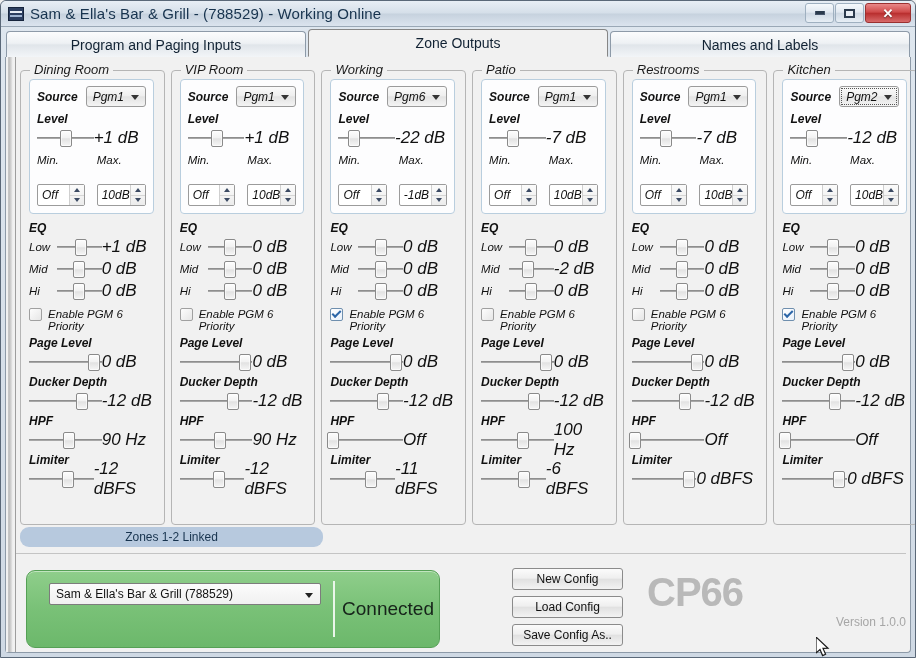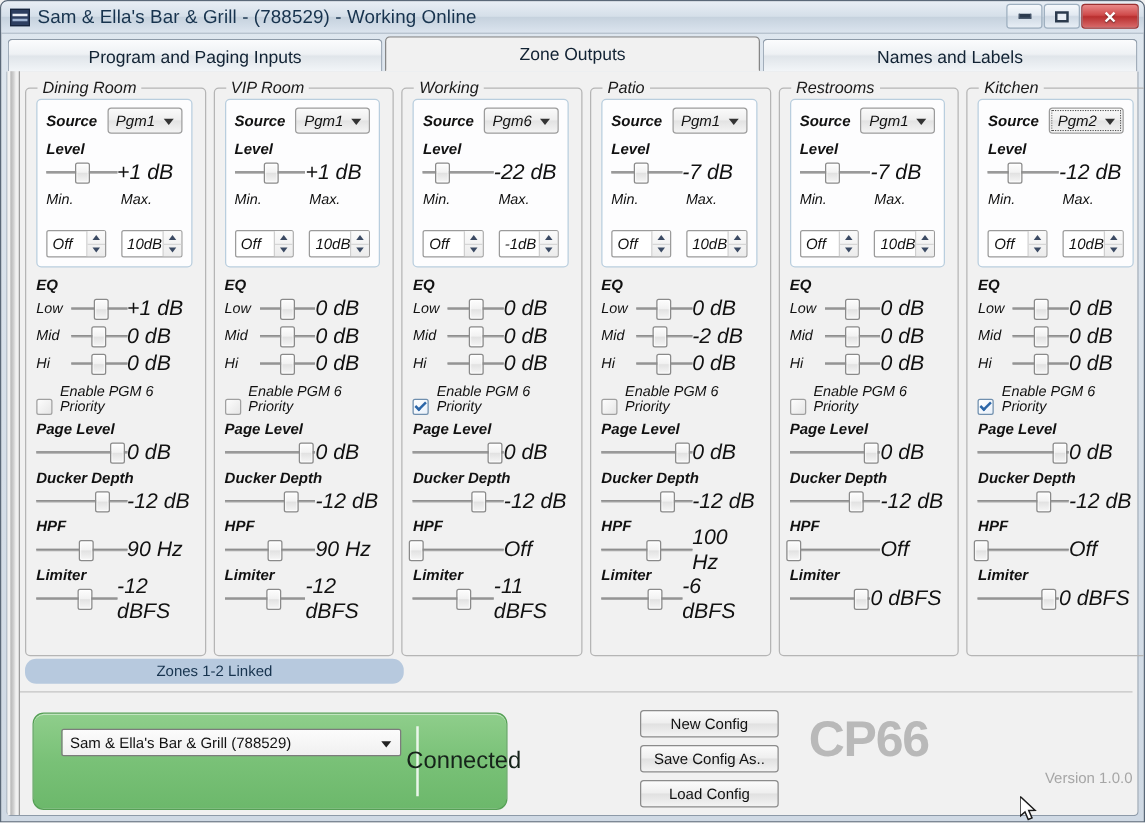--- a/index.html
+++ b/index.html
@@ -141,21 +141,21 @@
     border-left:1px solid #cfcfcf;
     background:linear-gradient(to bottom,#fbfbfb,#ececec);
   }
   .spin .btns b {
     flex:1; display:flex; align-items:center; justify-content:center;
   }
   .spin .btns b:first-child { border-bottom:1px solid #d6d6d6; }
   .ar-up {width:0;height:0;border-left:3px solid transparent;border-right:3px solid transparent;border-bottom:4px solid #3b4a63;}
   .ar-dn {width:0;height:0;border-left:3px solid transparent;border-right:3px solid transparent;border-top:4px solid #3b4a63;}
   
-  .cbrow { display:flex; align-items:flex-end; gap:6px; margin:6px 0 4px 0; }
+  .cbrow { display:flex; align-items:flex-start; gap:6px; margin:6px 0 4px 0; }
   .cb {
     width:13px;height:13px;flex:none;border:1px solid #a0a0a0;border-radius:2px;
     background:linear-gradient(135deg,#fdfdfd,#e6e6e6);
     display:flex;align-items:center;justify-content:center;
   }
   .cb.on { background:linear-gradient(135deg,#ffffff,#e9f1fb); border-color:#6f8fae; }
   .cb .tick {
     width:9px;height:5px;border-left:2px solid #2c66a8;border-bottom:2px solid #2c66a8;
     transform:rotate(-45deg) translate(1px,-1px);
   }
@@ -165,21 +165,21 @@
     background:#b7c9de; border-radius:9px;
     display:flex; align-items:center; justify-content:center;
     font-size:12px; color:#17334e;
   }
   
   .bottom {
     position:absolute; left:10px; right:4px; top:496px; bottom:2px;
     border-top:1px solid #c4c4c4;
   }
   .connbox {
-    position:absolute; left:10px; top:16px; width:380px; height:78px;
+    position:absolute; left:10px; top:16px; width:414px; height:78px;
     background:linear-gradient(to bottom,#8fce8b 0%,#79c177 50%,#6cb86b 100%);
     border:1px solid #55a055; border-radius:9px;
     box-shadow:0 1px 0 rgba(255,255,255,.45) inset;
   }
   .connsel {
     position:absolute; left:22px; top:12px; width:272px; height:22px;
     border:1px solid #7c7c7c; border-radius:2px;
     background:linear-gradient(to bottom,#fcfcfc,#f0f0f0);
     display:flex; align-items:center; padding-left:6px; font-size:12px; color:#111;
   }
@@ -947,22 +947,22 @@
         <div class="connsel">
           <span>Sam &amp; Ella's Bar &amp; Grill (788529)</span>
           <span class="caret"></span>
         </div>
         <div class="divline"></div>
         <div class="conntext">Connected</div>
       </div>
 
       <div class="btncol">
         <div class="btn">New Config</div>
+        <div class="btn">Load Config</div>
         <div class="btn">Save Config As..</div>
-        <div class="btn">Load Config</div>
       </div>
 
       <div class="brand">
         <div class="brandrow">
           <div class="cp66">CP66</div>
         </div>
         <div class="version">Version 1.0.0</div>
       </div>
     </div>
 

